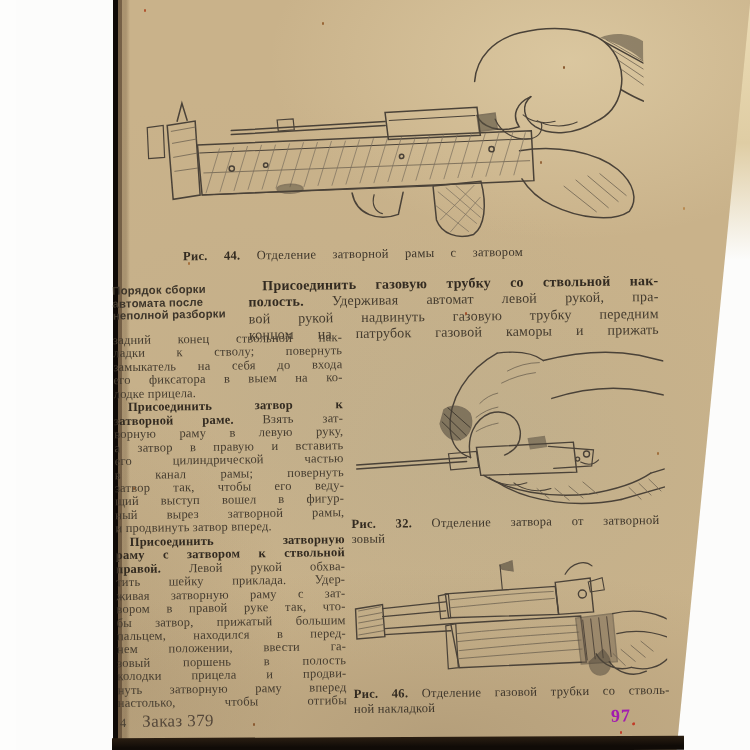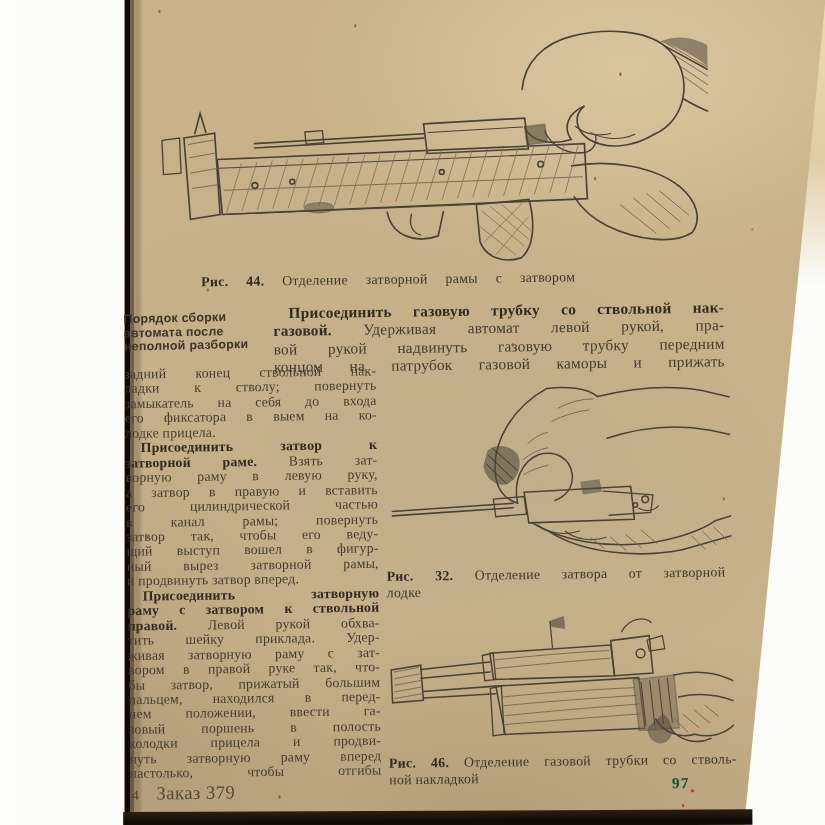--- a/index.html
+++ b/index.html
@@ -49,22 +49,22 @@
   .sidebar .tl{text-align:left;text-align-last:left;}
 
   .cap{font-size:12.6px;line-height:15px;color:#3e362b;letter-spacing:.25px;}
   .cap .b{font-weight:bold;}
   .cap44{left:76px;top:246px;width:340px;}
   .cap45{left:241px;top:516px;width:308px;}
   .cap46{left:241px;top:686px;width:316px;}
 
   .footer{left:7px;top:708px;width:220px;font-size:12.5px;color:#4a4134;}
   .footer .order{font-size:17px;margin-left:16px;letter-spacing:.4px;color:#55483a;}
-  .pagenum{left:498px;top:708px;width:40px;font-size:14px;font-weight:600;
-           color:#14532d;letter-spacing:1px;}
+  .pagenum{left:498px;top:708px;width:40px;font-size:18px;font-weight:600;
+           color:#a21caf;letter-spacing:1px;}
   .pagenum::after{content:"";display:inline-block;width:3px;height:3px;background:#c23b27;
            border-radius:50%;margin-left:1px;vertical-align:-4px;}
 
   .fig{pointer-events:none;}
   .fig svg{display:block;width:100%;height:100%;}
   .fig path,.fig line,.fig ellipse,.fig circle{vector-effect:non-scaling-stroke;}
   .f44{left:34px;top:24px;width:505px;height:214px;}
   .f45{left:239px;top:352px;width:316px;height:160px;}
   .f46{left:239px;top:556px;width:316px;height:128px;}
 
@@ -137,21 +137,21 @@
       </div>
 
     <div class="abs sidebar">
         <div class="tl last"><span>Порядок сборки</span></div>
         <div class="tl last"><span>автомата после</span></div>
         <div class="tl last"><span>неполной разборки</span></div>
       </div>
 
     <div class="abs intro">
         <div class="tl ind"><span class="b">Присоединить газовую трубку со ствольной нак-</span></div>
-        <div class="tl"><span class="b">газовой.</span><span> Удерживая автомат левой рукой, пра-</span></div>
+        <div class="tl"><span class="b">полость.</span><span> Удерживая автомат левой рукой, пра-</span></div>
         <div class="tl"><span>вой рукой надвинуть газовую трубку передним</span></div>
         <div class="tl"><span>концом на патрубок газовой каморы и прижать</span></div>
       </div>
 
     <div class="abs column">
         <div class="tl"><span>задний конец ствольной нак-</span></div>
         <div class="tl"><span>ладки к стволу; повернуть</span></div>
         <div class="tl"><span>замыкатель на себя до входа</span></div>
         <div class="tl"><span>его фиксатора в выем на ко-</span></div>
         <div class="tl last"><span>лодке прицела.</span></div>
@@ -208,21 +208,21 @@
         <path d="M150,132 C180,152 230,158 272,150"></path>
         <path d="M140,126 C150,134 165,136 178,132 M165,132 C175,140 190,142 202,138" stroke-width="1"></path>
         <path d="M206,138 L220,150 M220,136 L234,148 M234,132 L248,144 M188,138 L200,148" stroke="#6f6452" stroke-width="0.8"></path>
         <path d="M272,150 L316,138 M302,124 L316,120"></path>
         <path d="M280,138 L292,150 M290,134 L302,146 M300,130 L312,142" stroke="#6f6452" stroke-width="0.8"></path>
       </svg>
     </div>
 
     <div class="abs cap cap45">
         <div class="tl"><span class="b">Рис. 32.</span><span> Отделение затвора от затворной</span></div>
-        <div class="tl last"><span>лодке</span></div>
+        <div class="tl last"><span>зовый</span></div>
       </div>
 
     <div class="abs fig f46">
       <svg viewBox="0 0 316 128" fill="none" stroke="#4a4238" stroke-width="1.4" stroke-linecap="round">
 
         <path d="M5,52 L32,48 L34,80 L6,82 Z"></path>
         <path d="M8,54 L30,50 M8,60 L31,56 M8,66 L32,62 M8,72 L32,68 M8,78 L33,74" stroke="#6f6452" stroke-width="0.8"></path>
 
         <path d="M32,52 L95,46 M32,60 L95,55 M34,72 L100,68 M34,78 L100,75"></path>
 

